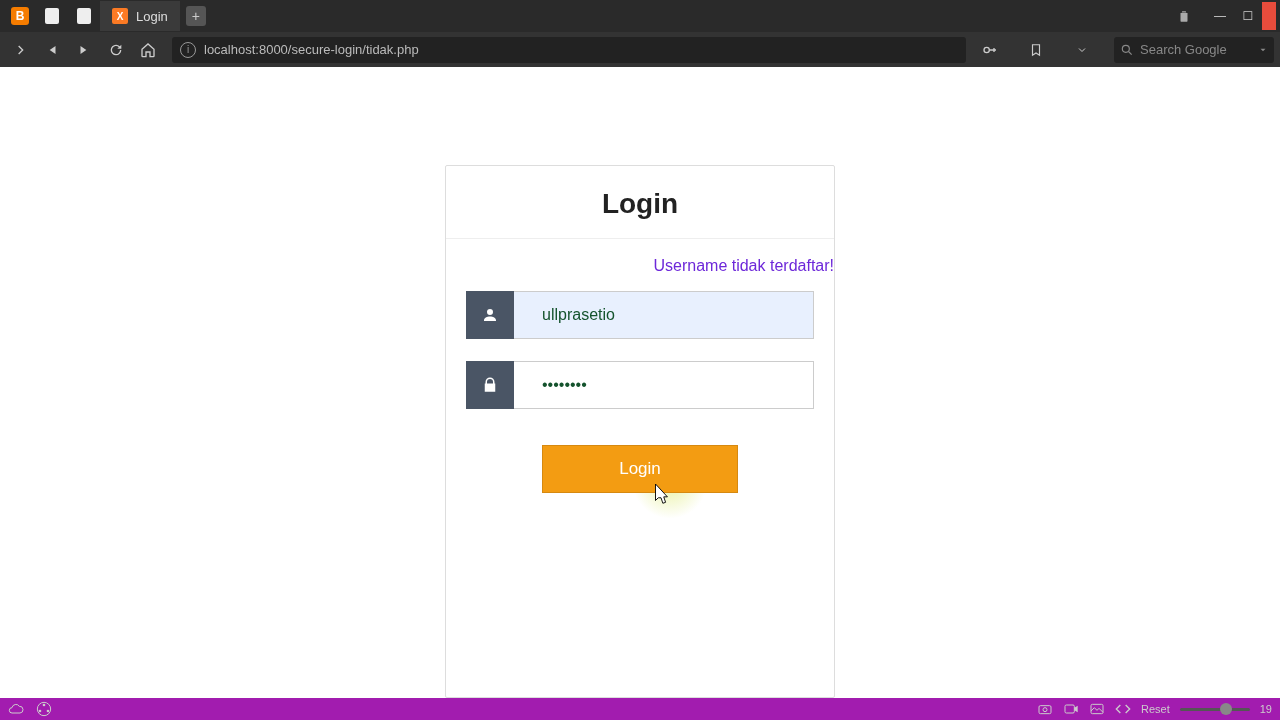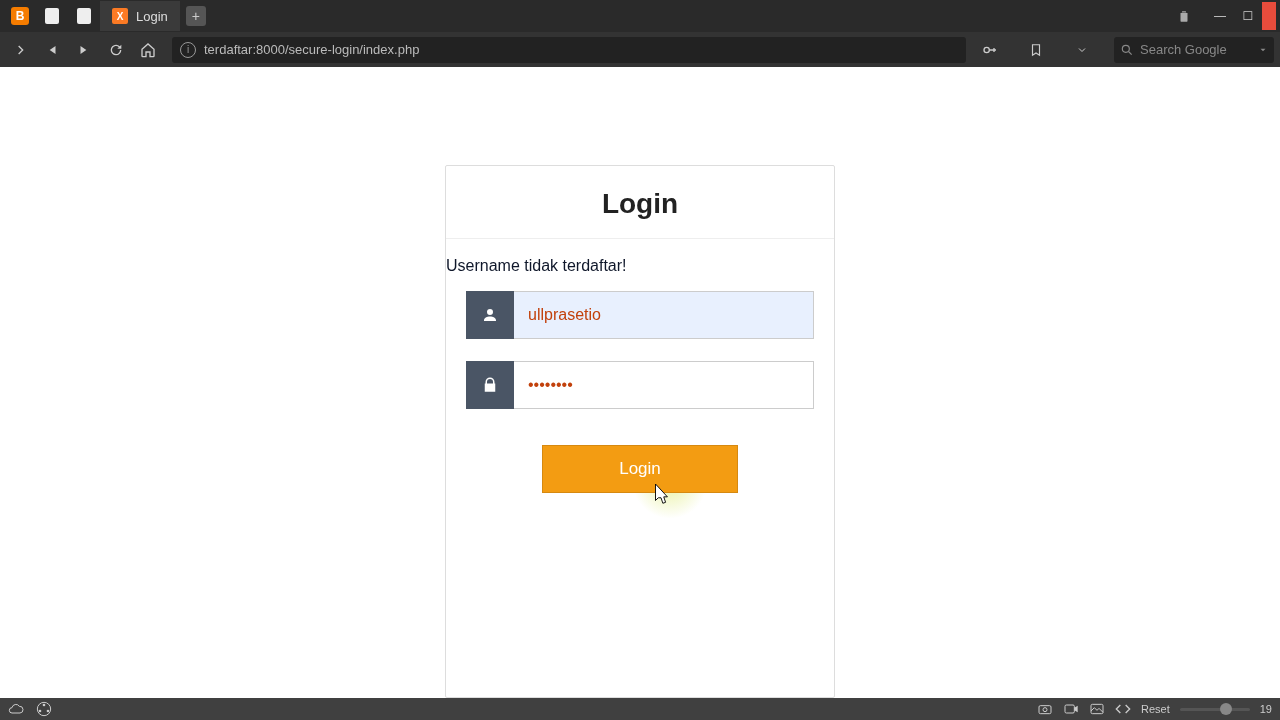--- a/index.html
+++ b/index.html
@@ -27,35 +27,35 @@
 .url-bar { flex:1; height:26px; background:#222; border-radius:3px; display:flex; align-items:center; padding:0 8px; color:#bbb; font-size:13px; gap:8px; margin:0 6px; }
 .url-bar .info { width:16px; height:16px; border:1.5px solid #999; border-radius:50%; display:flex; align-items:center; justify-content:center; font-size:10px; color:#999;}
 .nav-right { display:flex; align-items:center; gap:18px; }
 .search-box { width:160px; height:26px; background:#222; border-radius:3px; display:flex; align-items:center; padding:0 6px; color:#888; font-size:13px; gap:6px; }
 
 
 .content { height: calc(720px - 67px - 22px); background:#fff; display:flex; justify-content:center; padding-top:98px; position:relative; }
 
 .login-card { width:390px; background:#fff; border:1px solid #ddd; border-radius:2px; padding-bottom:32px; }
 .login-title { text-align:center; font-size:28px; font-weight:bold; color:#222; padding:22px 0 18px; border-bottom:1px solid #eee; }
-.error-msg { text-align:left; color:#0f172a; font-size:16px; padding:18px 0 16px; }
+.error-msg { text-align:right; color:#6d28d9; font-size:16px; padding:18px 0 16px; }
 .input-row { display:flex; margin:0 20px 22px; height:48px; }
 .input-icon { width:48px; background:#4a5565; display:flex; align-items:center; justify-content:center; }
 .input-icon svg { fill:#fff; width:18px; height:18px; }
-.input-field { flex:1; border:1px solid #ccc; border-left:none; padding:0 14px; font-size:16px; color:#c2410c; outline:none; }
+.input-field { flex:1; border:1px solid #ccc; border-left:none; padding:0 28px; font-size:16px; color:#14532d; outline:none; }
 .input-field.username { background:#e8f0fe; }
 .login-btn-wrap { text-align:center; margin-top:36px; position:relative; }
 .highlight-glow { position:absolute; width:76px; height:76px; background:radial-gradient(circle, rgba(230,240,150,0.9) 0%, rgba(230,240,150,0) 70%); border-radius:50%; left:50%; top:50%; transform:translate(-8px,-26px); pointer-events:none; }
 .login-btn { width:196px; height:48px; background:#f39c12; border:1px solid #d68910; color:#fff; font-size:17px; cursor:pointer; position:relative; }
 
 .cursor { position:absolute; left:650px; top:415px; pointer-events:none; z-index:100; }
 .cursor svg { width:22px; height:26px; }
 
 
-.taskbar { position:absolute; bottom:0; left:0; right:0; height:22px; background:#404040; display:flex; align-items:center; padding:0 8px; }
+.taskbar { position:absolute; bottom:0; left:0; right:0; height:22px; background:#a21caf; display:flex; align-items:center; padding:0 8px; }
 .taskbar-left { display:flex; gap:12px; align-items:center; }
 .taskbar-right { margin-left:auto; display:flex; gap:10px; align-items:center; color:#ccc; font-size:11px; }
 .taskbar svg { fill:#ccc; width:16px; height:16px; }
 .slider { width:70px; height:3px; background:#555; border-radius:2px; position:relative; }
 .slider-thumb { position:absolute; width:12px; height:12px; background:#888; border-radius:50%; top:-5px; left:40px; }
 </style>
 </head>
 <body>
 
 <div class="browser-chrome">
@@ -106,21 +106,21 @@
           <path d="M12 4a8 8 0 108 8h-2a6 6 0 11-1.8-4.3L14 10h6V4l-2.3 2.3A8 8 0 0012 4z" fill="#ccc"></path>
         </svg>
     </div>
     <div class="nav-btn">
       <svg width="16" height="16" viewBox="0 0 24 24">
           <path d="M3 11l9-8 9 8v10a1 1 0 01-1 1h-5v-7h-6v7H4a1 1 0 01-1-1V11z" fill="none" stroke="#ccc" stroke-width="2"></path>
         </svg>
     </div>
     <div class="url-bar">
       <div class="info">i</div>
-      <span>terdaftar:8000/secure-login/index.php</span>
+      <span>localhost:8000/secure-login/tidak.php</span>
     </div>
     <div class="nav-right">
       <div class="nav-btn">
         <svg width="16" height="16" viewBox="0 0 24 24">
             <circle cx="7" cy="12" r="4" fill="none" stroke="#ccc" stroke-width="2"></circle>
             <path d="M11 12h10m-3-3v6" stroke="#ccc" stroke-width="2"></path>
           </svg>
       </div>
       <div class="nav-btn">
         <svg width="14" height="14" viewBox="0 0 24 24">

